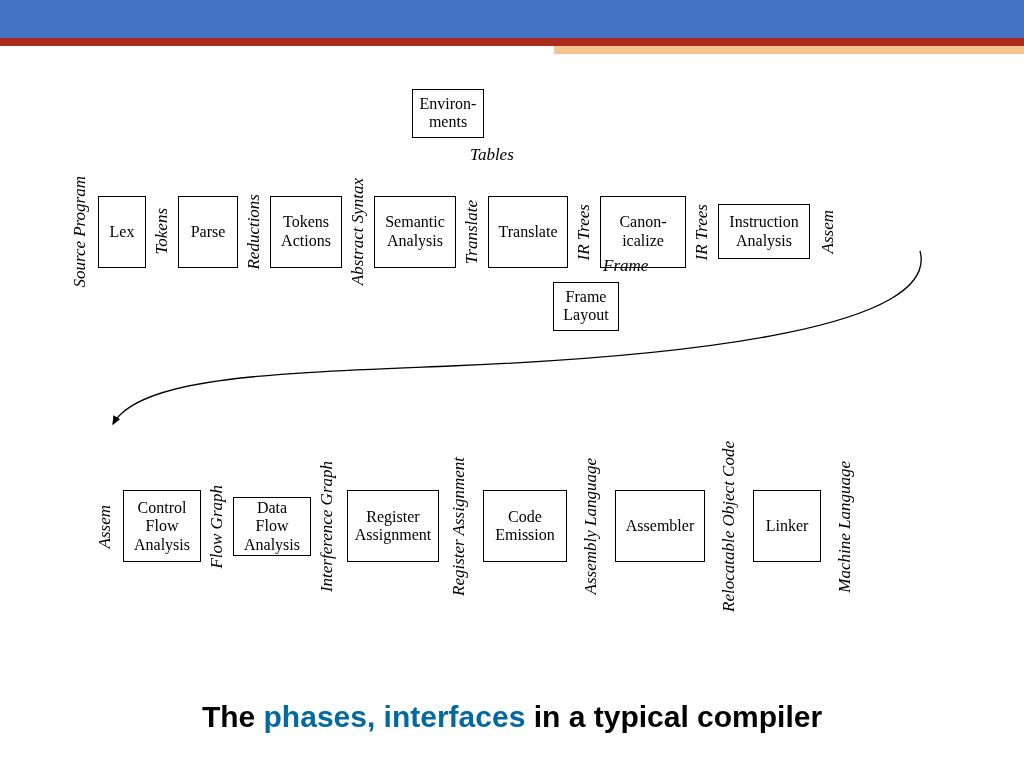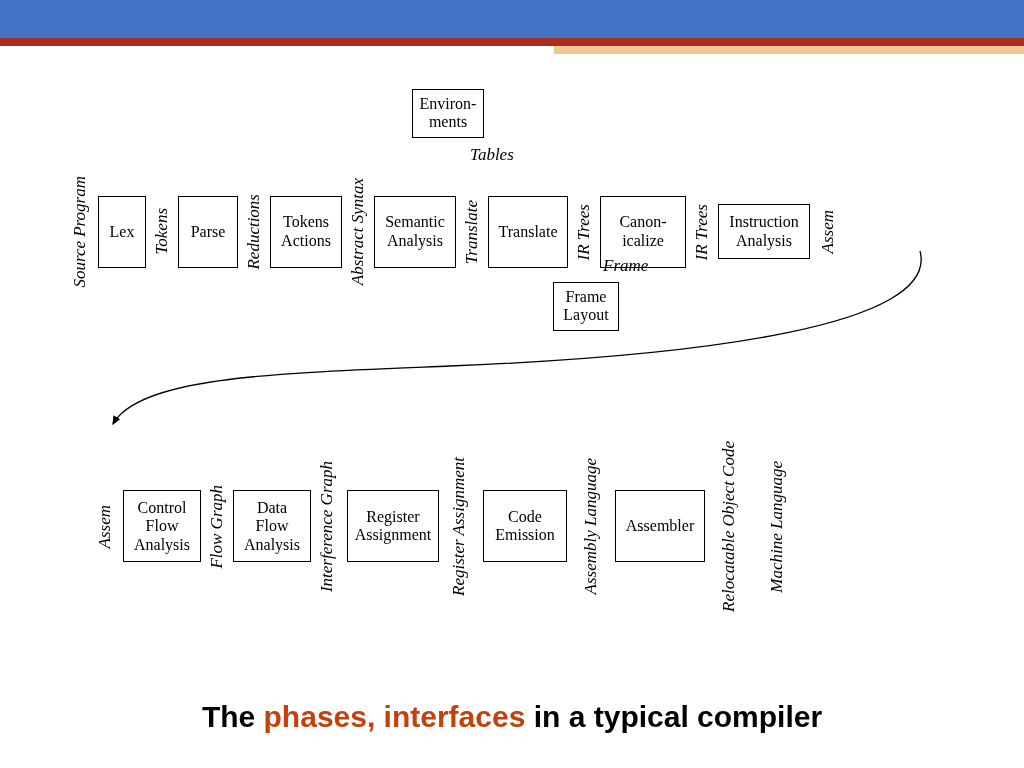--- a/index.html
+++ b/index.html
@@ -79,21 +79,21 @@
   }
   .caption {
     position: absolute;
     bottom: 34px;
     width: 100%;
     text-align: center;
     font-family: Arial, Helvetica, sans-serif;
     font-weight: bold;
     font-size: 30px;
   }
-  .red { color: #c2410c; }
+  .red { color: #0369a1; }
   svg.arrow {
     position: absolute;
     top: 0; left: 0;
     pointer-events: none;
   }
   .spacer { display:inline-block; }
 </style>
 </head>
 <body>
 
@@ -163,21 +163,21 @@
     <div class="vlabel">Assem</div>
     <span class="spacer" style="width:8px"></span>
     <div class="box" style="width:78px;height:72px">
       <span>Control</span>
       <span>Flow</span>
       <span>Analysis</span>
     </div>
     <span class="spacer" style="width:6px"></span>
     <div class="vlabel">Flow Graph</div>
     <span class="spacer" style="width:6px"></span>
-    <div class="box" style="width:78px;height:72px">
+    <div class="box" style="width:78px;height:59px">
       <span>Data</span>
       <span>Flow</span>
       <span>Analysis</span>
     </div>
     <span class="spacer" style="width:6px"></span>
     <div class="vlabel">Interference Graph</div>
     <span class="spacer" style="width:10px"></span>
     <div class="box" style="width:92px;height:72px">
       <span>Register</span>
       <span>Assignment</span>
@@ -189,20 +189,21 @@
       <span>Code</span>
       <span>Emission</span>
     </div>
     <span class="spacer" style="width:14px"></span>
     <div class="vlabel">Assembly Language</div>
     <span class="spacer" style="width:14px"></span>
     <div class="box" style="width:90px;height:72px">Assembler</div>
     <span class="spacer" style="width:14px"></span>
     <div class="vlabel">Relocatable Object Code</div>
     <span class="spacer" style="width:14px"></span>
+    <div class="box" style="width:68px;height:72px">Linker</div>
     <span class="spacer" style="width:14px"></span>
     <div class="vlabel">Machine Language</div>
   </div>
 
   <svg class="arrow" width="1024" height="620">
     <defs>
       <marker id="arrowhead" markerWidth="8" markerHeight="8" refX="6" refY="3" orient="auto">
         <path d="M0,0 L7,3 L0,6 Z" fill="#000"></path>
       </marker>
     </defs>

